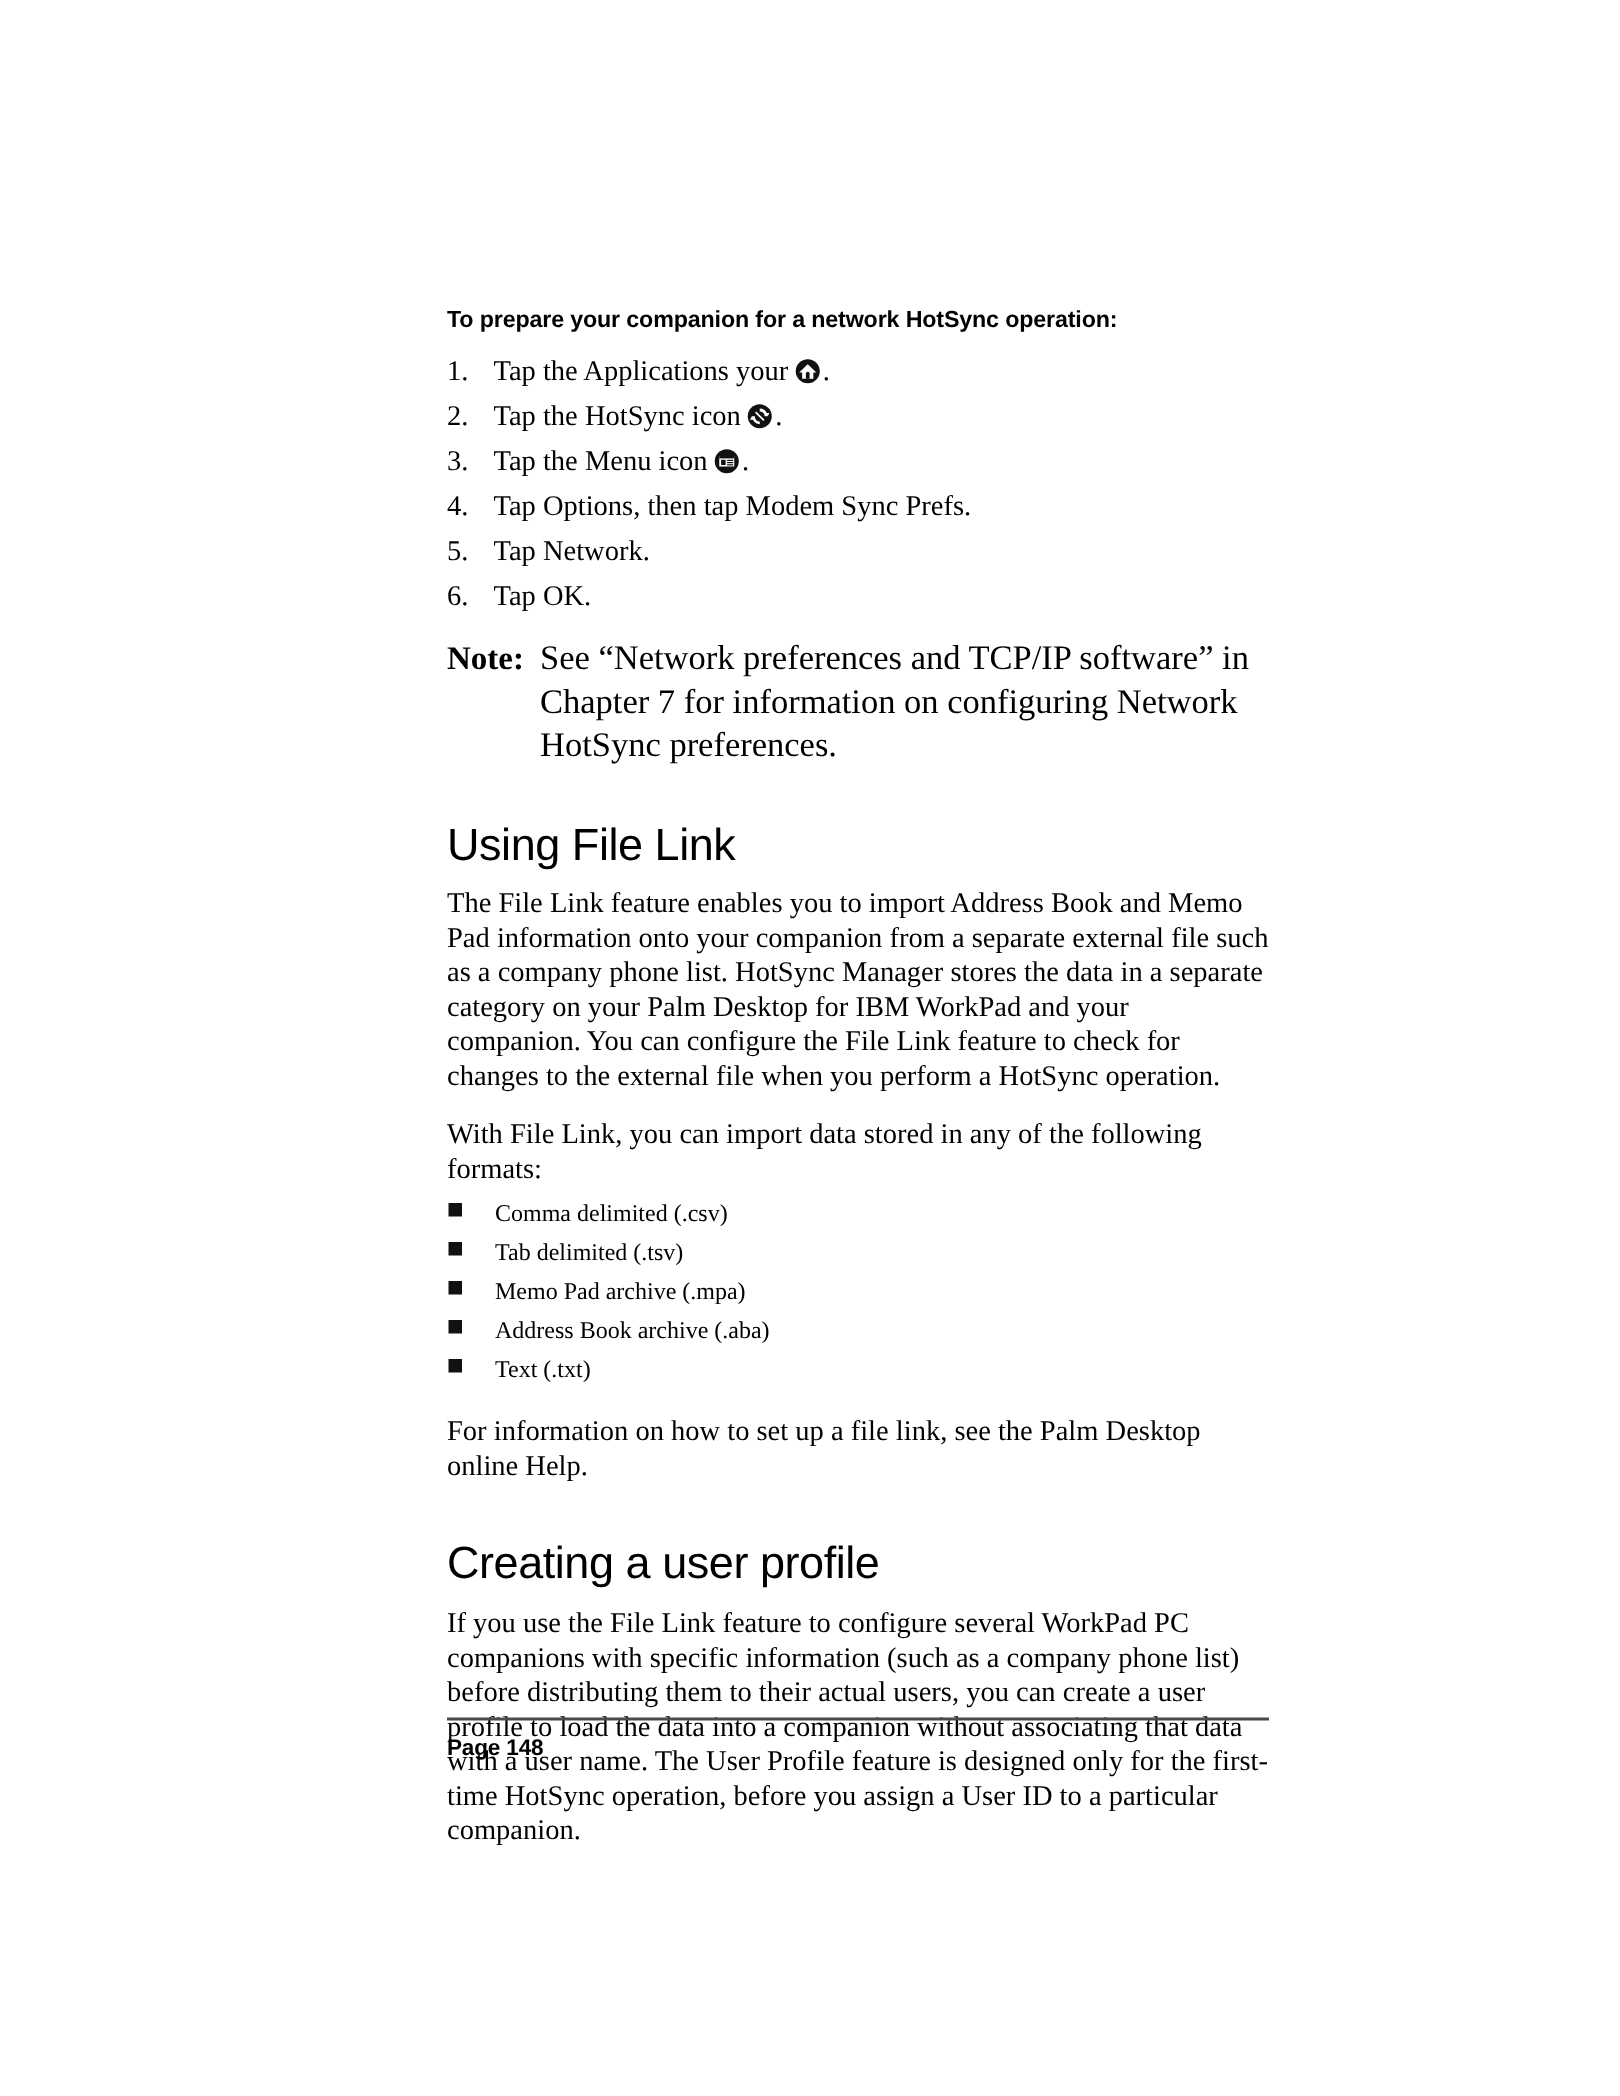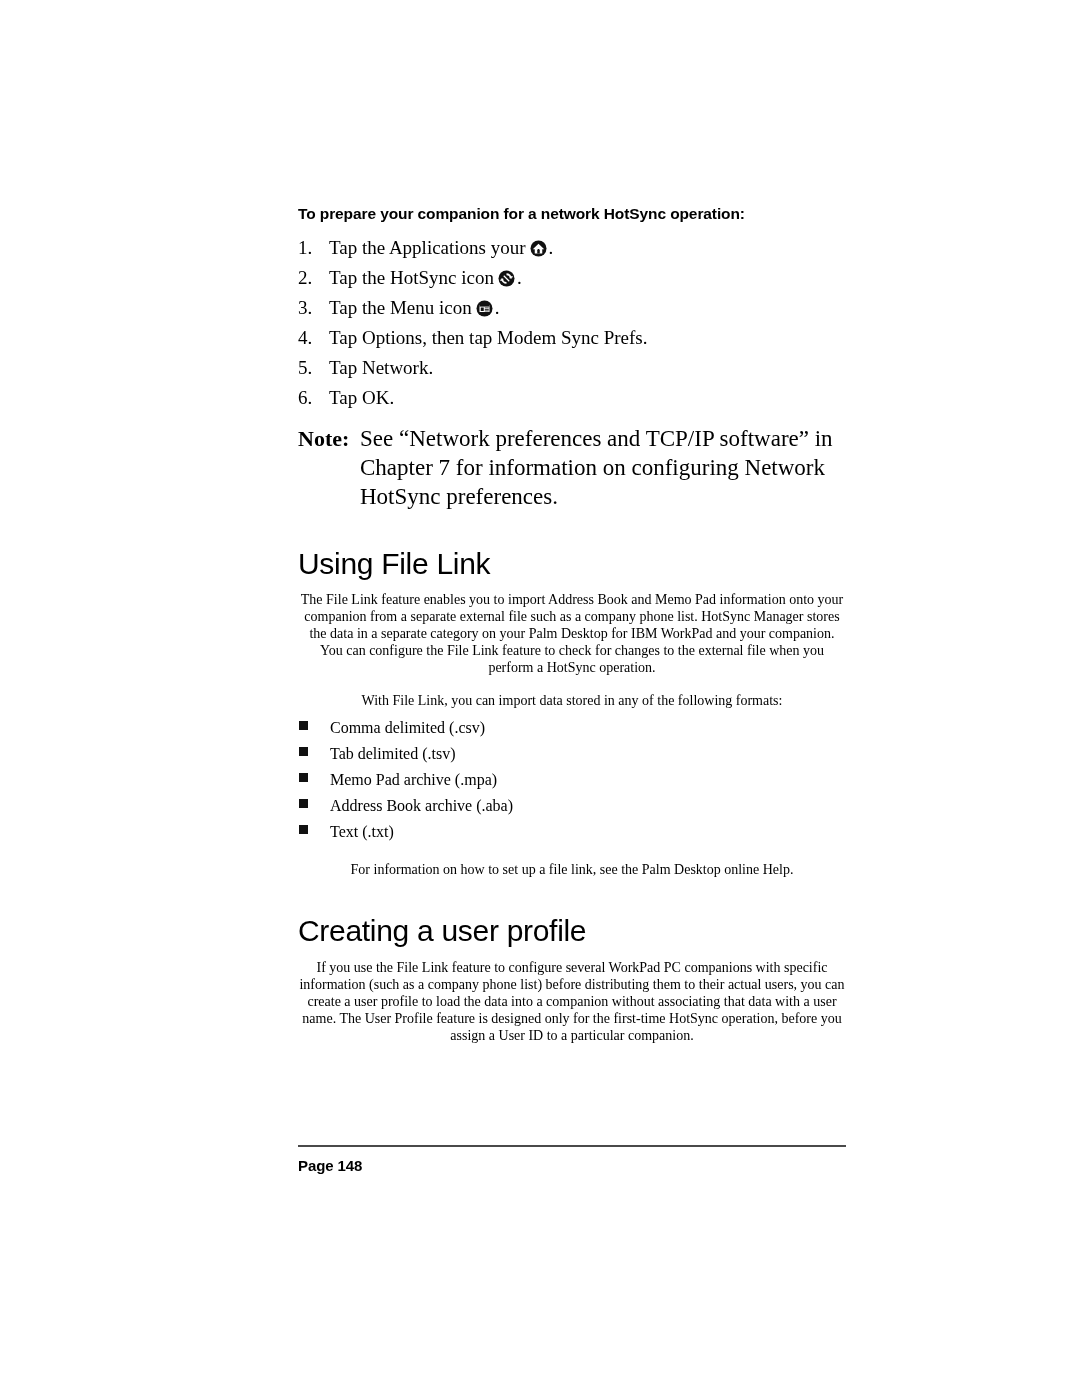--- a/index.html
+++ b/index.html
@@ -104,24 +104,24 @@
     font-size: 30px;
     letter-spacing: -0.3px;
     line-height: 1.1;
     margin: 0;
   }
   .h-using-file-link { margin-top: 35px; margin-bottom: 12px; }
   .h-creating-profile { margin-top: 36px; margin-bottom: 13px; }
 
   
   .body-para {
-    font-size: 14px;
+    font-size: 19px;
     line-height: 1.21;
     margin: 0 0 16px 0;
-    text-align: center;
+    text-align: left;
   }
   .body-para:last-child { margin-bottom: 0; }
 
   .para-tight { margin-bottom: 10px; }
 
   
   .bullet-list {
     margin: 0 0 0 0;
     padding: 0;
     list-style: none;

